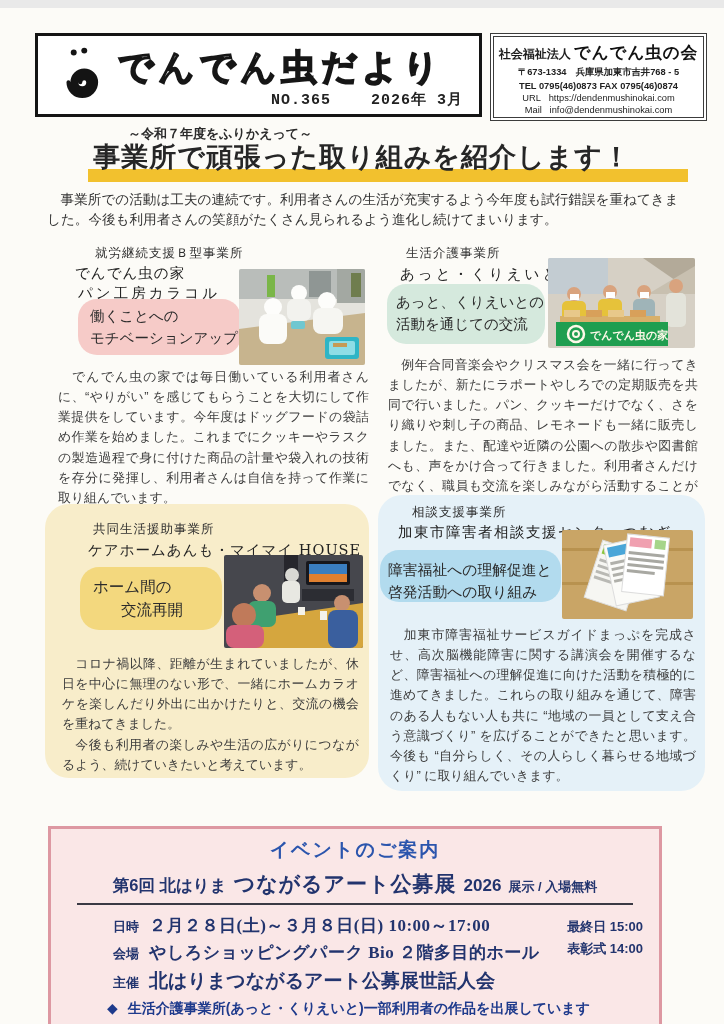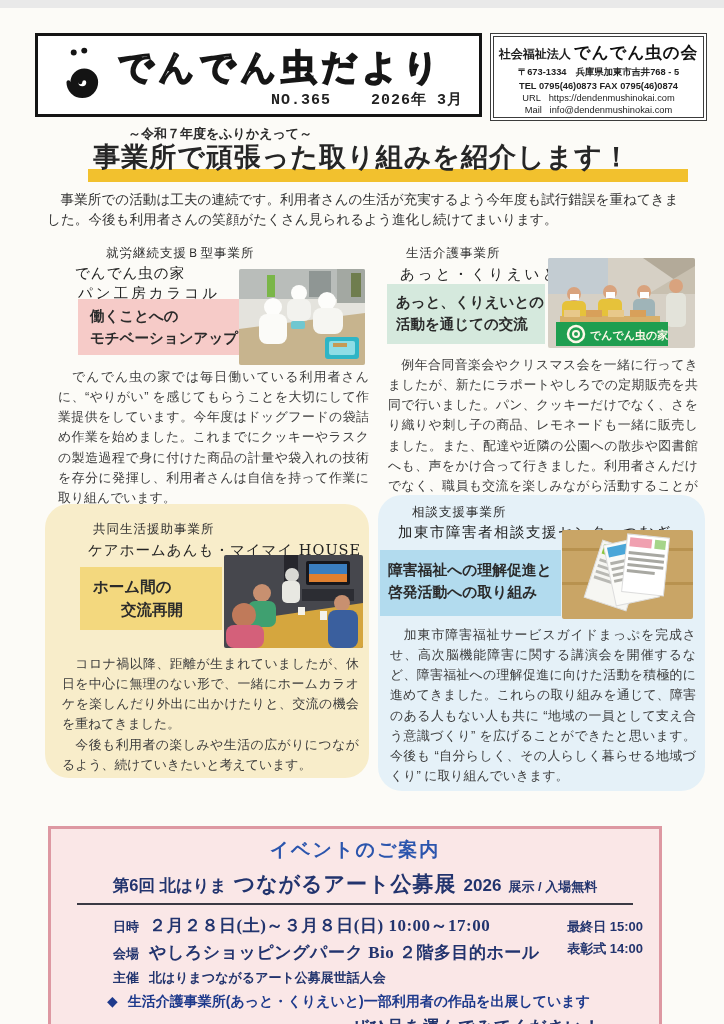--- a/index.html
+++ b/index.html
@@ -39,50 +39,50 @@
   .headline-sub { position:absolute; left:128px; top:117px; font-size:13px; font-weight:700; color:#2b2b2b; }
   .headline-title {
     position:absolute; left:0; top:131px; width:724px; text-align:center; z-index:2;
     font-size:27px; font-weight:800; color:#262626; letter-spacing:1px; white-space:nowrap;
   }
   .headline-bar { position:absolute; left:88px; top:161px; width:600px; height:13px; background:#f2c12e; z-index:1; }
   .intro { position:absolute; left:47px; top:182px; width:634px; font-size:13.6px; line-height:1.45; color:#333; }
   
   .office-type { position:absolute; font-size:12.5px; color:#2e2e2e; letter-spacing:1px; }
   .office-name { position:absolute; font-family:"DejaVu Serif","Liberation Serif",serif; font-size:14.5px; color:#222; }
-  .tagbox { position:absolute; border-radius:0; font-weight:700; color:#2b2b2b; line-height:1.5; }
+  .tagbox { position:absolute; border-radius:19px; font-weight:400; color:#2b2b2b; line-height:1.5; }
   .tagbox .l1,.tagbox .l2 { display:block; white-space:nowrap; }
   .body-text { position:absolute; font-size:12.9px; line-height:1.56; color:#3c3c3c; white-space:pre-line; text-align:justify; }
   .photo { position:absolute; overflow:hidden; border-radius:2px; }
   .photo svg { display:block; width:100%; height:100%; }
   .card { position:absolute; border-radius:24px; }
   #card-cream { left:45px; top:496px; width:324px; height:274px; background:#f8edca; }
   #card-blue  { left:378px; top:487px; width:327px; height:296px; background:#e5f1f8; }
   #box-pink   { left:78px;  top:291px; width:163px; height:56px; background:#f6cbc8; font-size:14.5px; padding:7px 0 0 12px; }
   #box-green  { left:387px; top:276px; width:158px; height:60px; background:#d5e9dd; font-size:14.5px; padding:8px 0 0 9px; }
   #box-yellow { left:80px;  top:559px; width:142px; height:63px; background:#f3d87e; font-size:15.5px; padding:8px 0 0 13px; }
   #box-yellow .l2 { padding-left:28px; }
-  #box-blue   { left:380px; top:542px; width:181px; height:66px; background:#b2dbee; font-size:14.8px; padding:9px 0 0 8px; }
+  #box-blue   { left:380px; top:542px; width:181px; height:52px; background:#b2dbee; font-size:14.8px; padding:9px 0 0 8px; }
   
   .event {
     position:absolute; left:48px; top:818px; width:614px; height:217px;
     background:#fae7e7; border:3px solid #dd98a2;
   }
   .event-title { text-align:center; margin-top:8px; font-size:19px; font-weight:800; color:#2b55ad; letter-spacing:2px; }
   .exhib { display:flex; justify-content:center; align-items:baseline; gap:7px; margin-top:7px; color:#22346e; white-space:nowrap; }
   .exhib .pre { font-size:16.5px; font-weight:800; }
   .exhib .nm  { font-size:21px;  font-weight:800; letter-spacing:1px; }
   .exhib .yr  { font-size:17px;  font-weight:700; }
   .exhib .nt  { font-size:13px;  font-weight:700; }
   .exhib-rule { width:556px; margin:5px auto 0 auto; border-bottom:2px solid #3a3a44; }
   .details { position:relative; margin:9px 0 0 62px; color:#22346e; }
   .drow { margin-bottom:4px; white-space:nowrap;font-family:Liberation Serif, serif; }
   .dlabel { font-size:13px; font-weight:800; margin-right:10px; }
   .dval-big { font-size:17px; font-weight:800; letter-spacing:0.5px; }
-  .dval-sm  { font-size:13px; font-weight:700;text-align:right; }
+  .dval-sm  { font-size:19px; font-weight:700;text-align:right; }
   .side-notes { position:absolute; right:16px; top:2px; text-align:left; font-size:13px; font-weight:800; color:#22346e; line-height:1.7; }
   .bullet-line { margin:6px 0 0 56px; font-size:14px; font-weight:800; color:#1e3a8c; white-space:nowrap; }
   .bullet-line .dia { margin-right:10px; }
   .closing { text-align:right; margin:5px 58px 0 0; font-size:16.5px; font-weight:800; color:#22346e; letter-spacing:1px; }
 </style>
 </head>
 <body>
 
 <div class="page">
 
@@ -120,21 +120,21 @@
         <span>info@dendenmushinokai.com</span>
       </div>
     </div>
   </div>
 
   <div class="headline-sub">～令和７年度をふりかえって～</div>
   <div class="headline-title">事業所で頑張った取り組みを紹介します！</div>
   <div class="headline-bar"></div>
   <div class="intro">　事業所での活動は工夫の連続です。利用者さんの生活が充実するよう今年度も試行錯誤を重ねてきました。今後も利用者さんの笑顔がたくさん見られるよう進化し続けてまいります。</div>
 
-  <div class="office-type" style="left:106px; top:237px;font-family:Liberation Serif, serif;">就労継続支援Ｂ型事業所</div>
+  <div class="office-type" style="left:95px; top:237px;font-family:Liberation Serif, serif;">就労継続支援Ｂ型事業所</div>
   <div class="office-name" style="left:75px; top:256px; letter-spacing:1px;">でんでん虫の家</div>
   <div class="office-name" style="left:78px; top:276px; letter-spacing:3px;">パン工房カラコル</div>
   <div class="tagbox" id="box-pink">
     <span class="l1">働くことへの</span>
     <span class="l2">モチベーションアップ</span>
   </div>
   <div class="photo" style="left:239px; top:261px; width:126px; height:96px;">
     <svg viewBox="0 0 126 96">
       <rect width="126" height="96" fill="#e4e3dd"></rect>
       <rect x="0" y="0" width="126" height="30" fill="#b9bdba"></rect>

